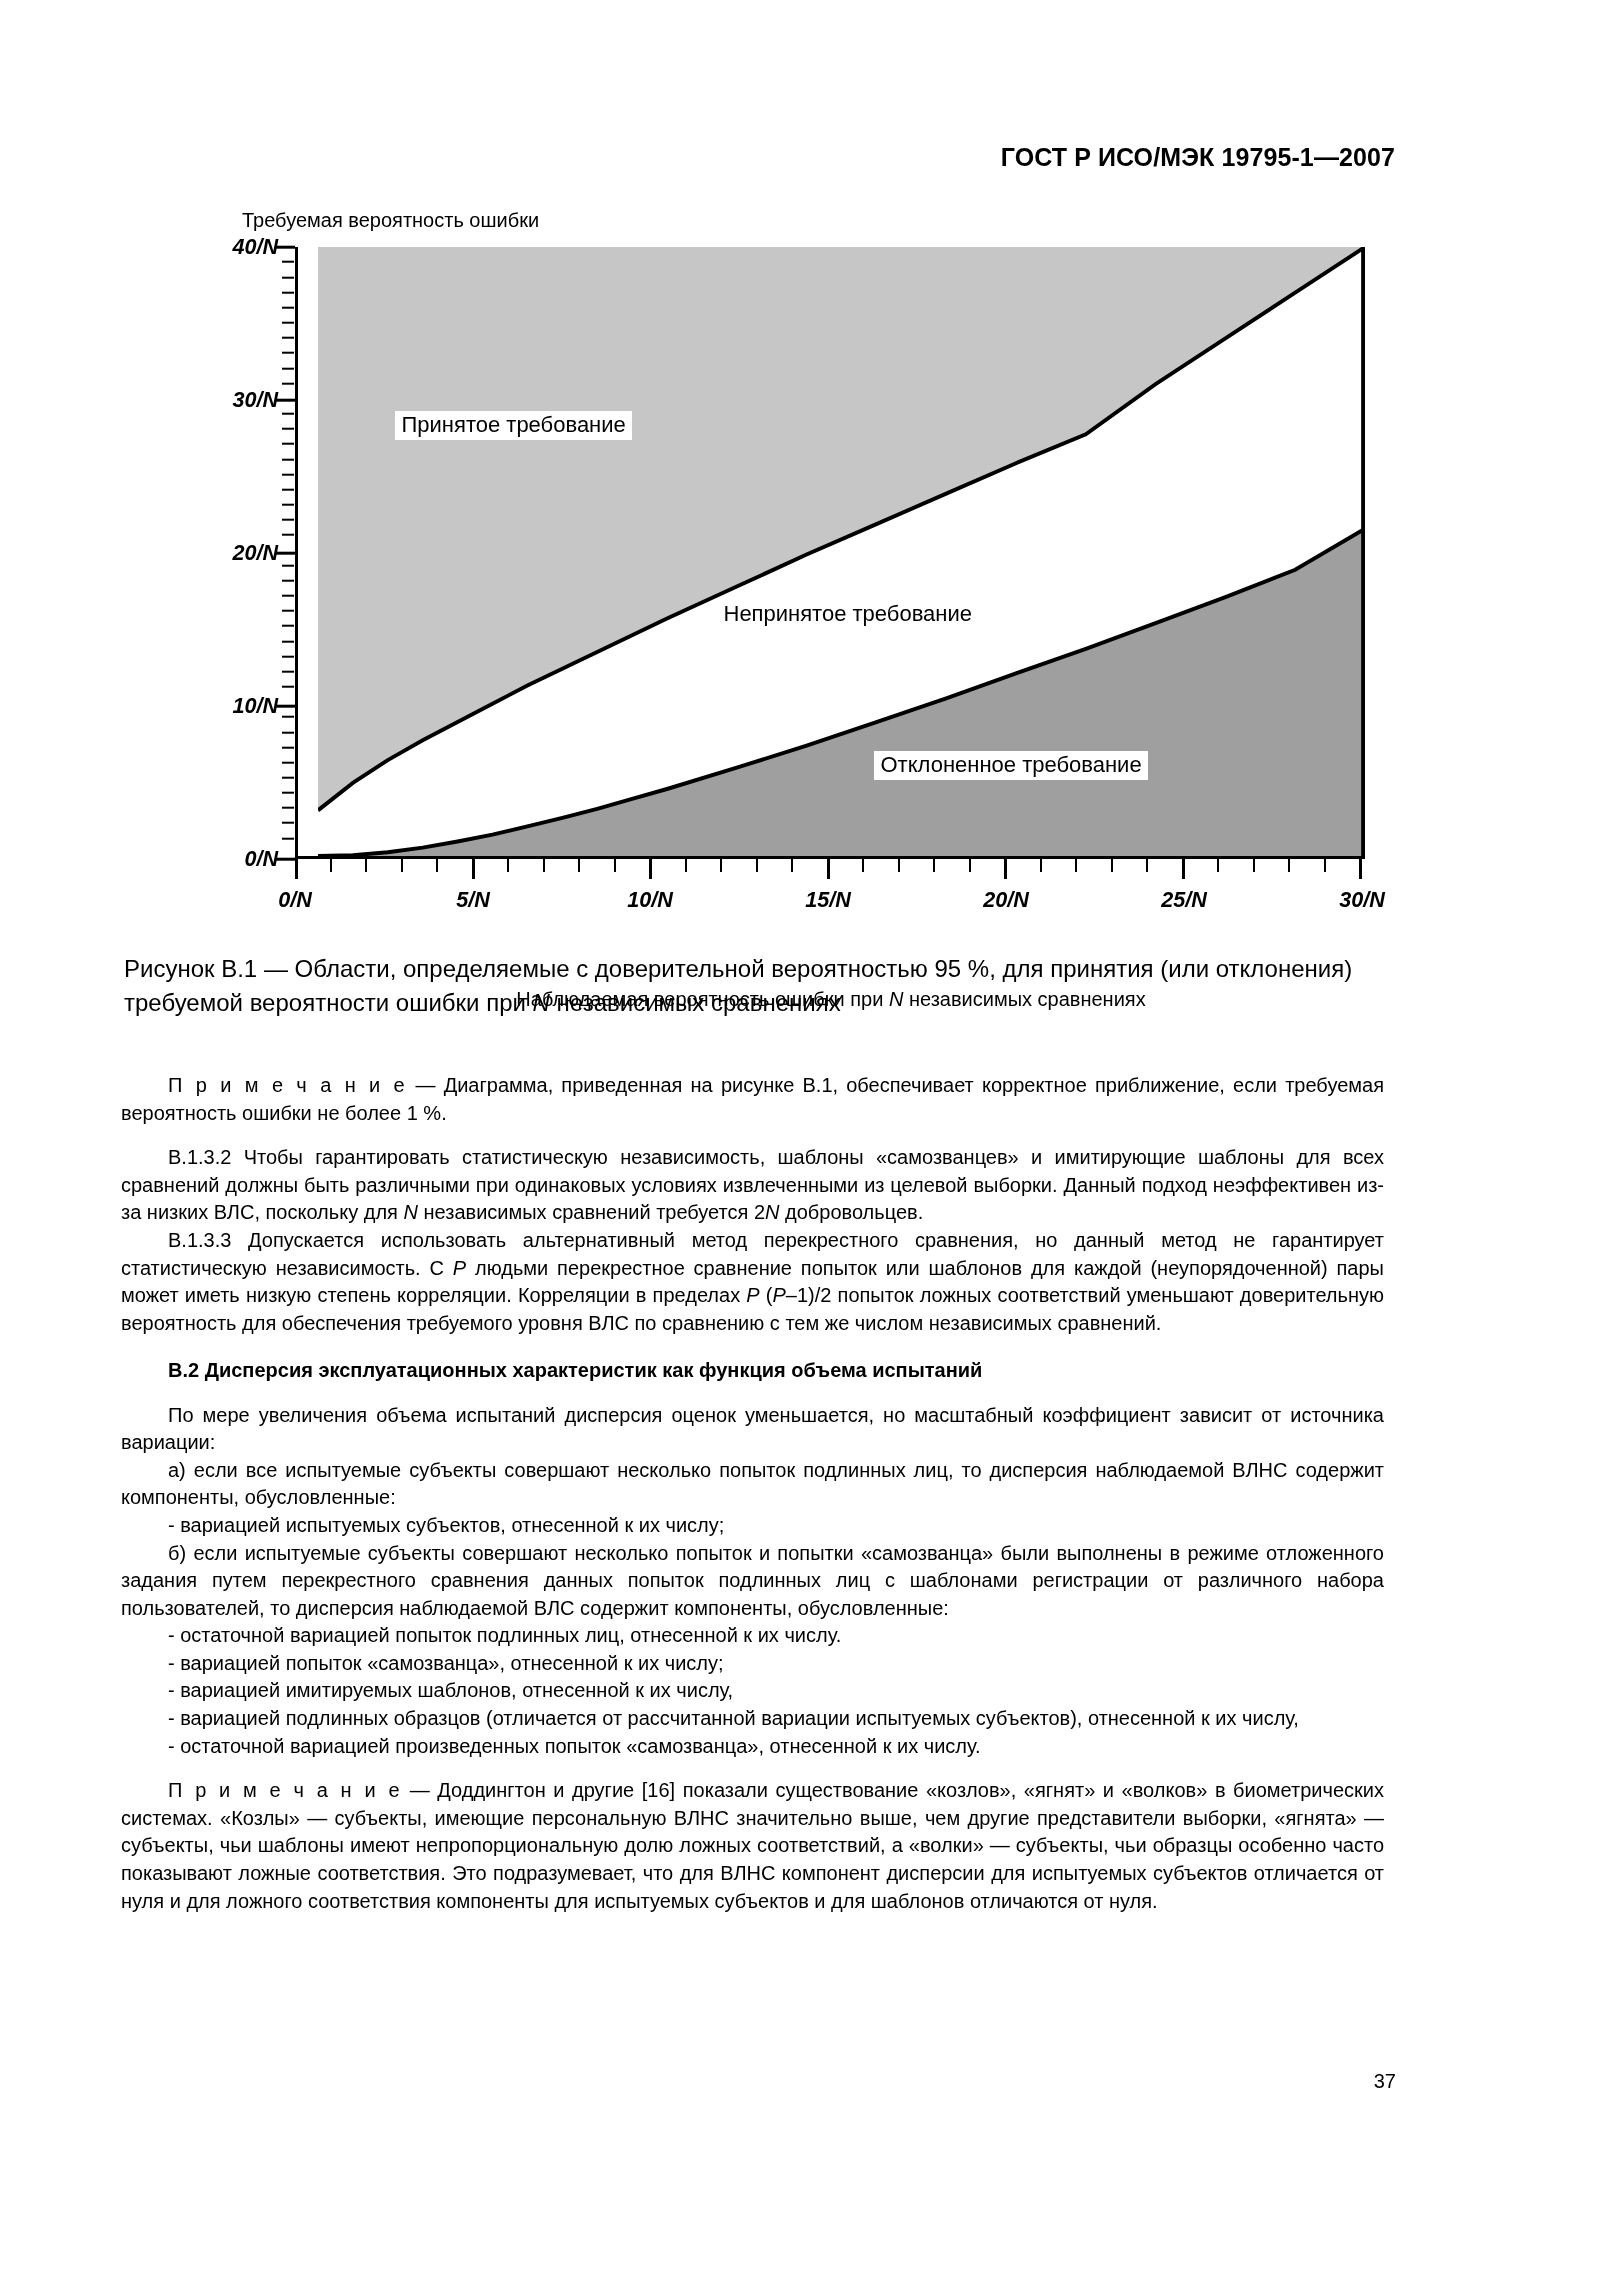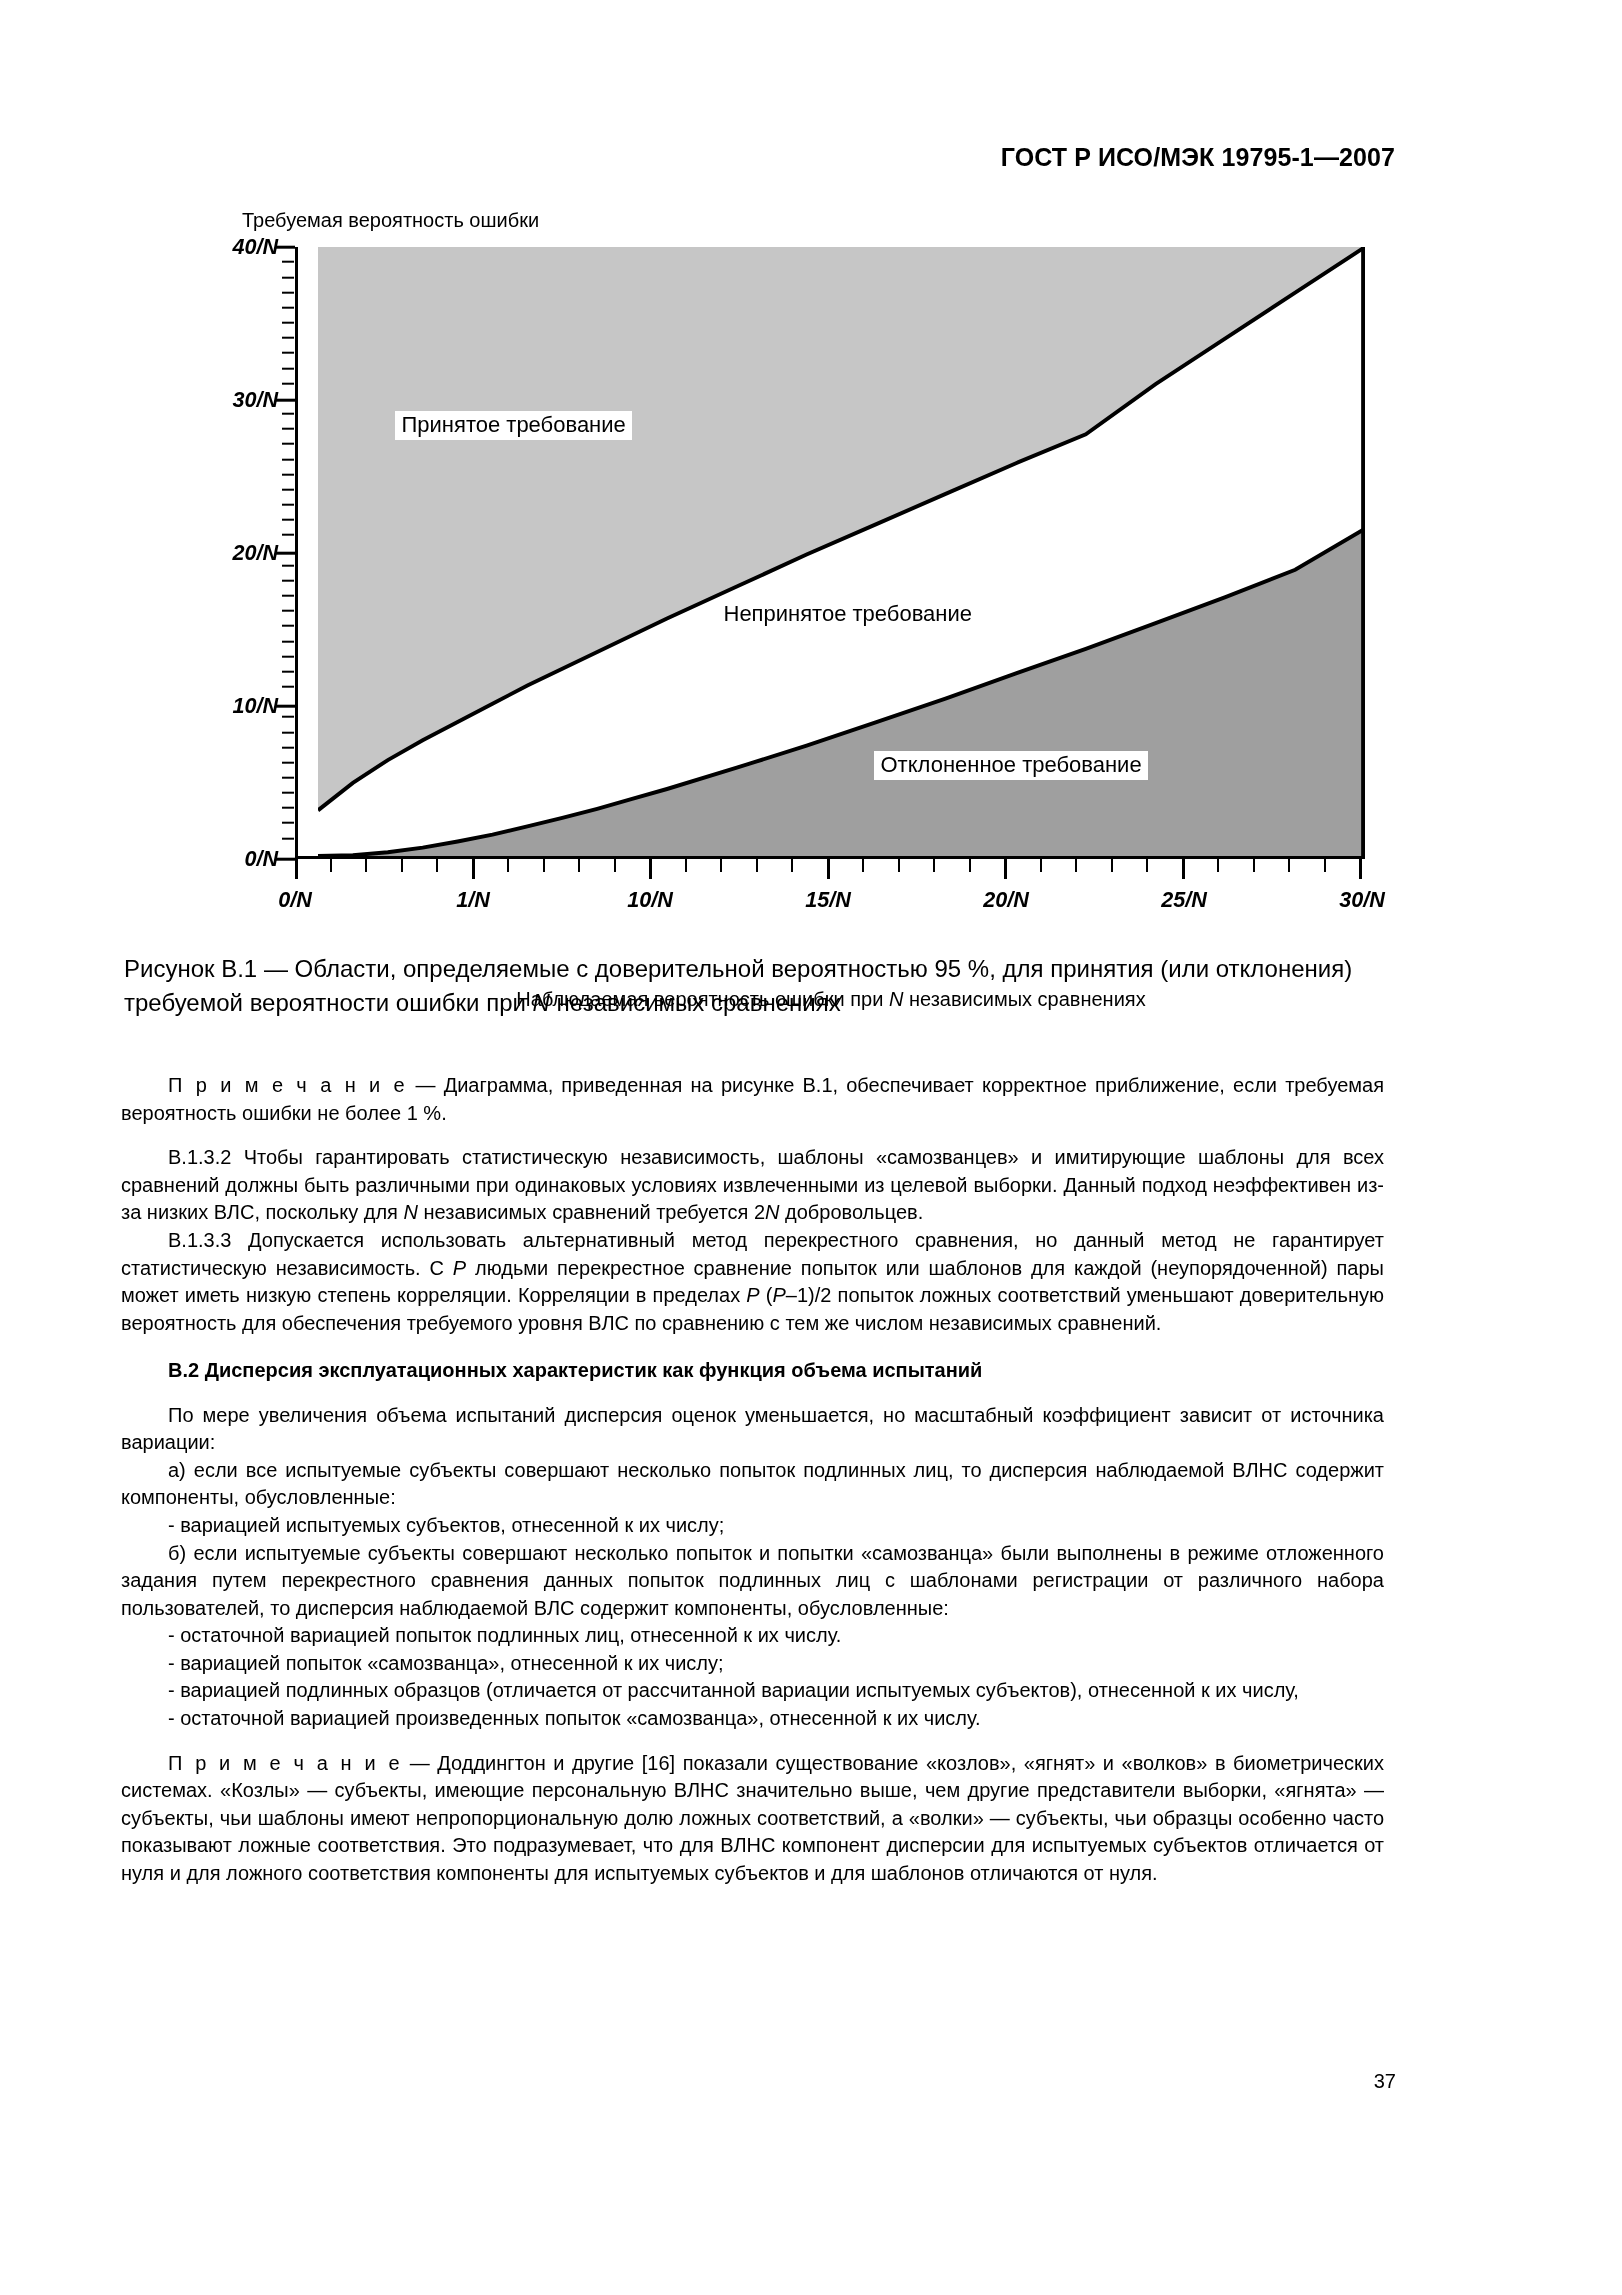--- a/index.html
+++ b/index.html
@@ -277,21 +277,21 @@
 
           <line x1="1627" y1="0" x2="1627" y2="930" stroke="#000" stroke-width="6"></line>
         </svg>
 
         <div class="region-label boxed" style="left:97px; top:164px;">Принятое требование</div>
         <div class="region-label plain" style="left:419px; top:353px;">Непринятое требование</div>
         <div class="region-label boxed" style="left:576px; top:504px;">Отклоненное требование</div>
       </div>
 
       <div class="xtick-label" style="left:79px;">0/N</div>
-      <div class="xtick-label" style="left:257px;">1/N</div>
+      <div class="xtick-label" style="left:257px;">5/N</div>
       <div class="xtick-label" style="left:434px;">10/N</div>
       <div class="xtick-label" style="left:612px;">15/N</div>
       <div class="xtick-label" style="left:790px;">20/N</div>
       <div class="xtick-label" style="left:968px;">25/N</div>
       <div class="xtick-label" style="left:1146px;">30/N</div>
 
       <div class="figure-xlabel">
         <span>Наблюдаемая вероятность ошибки при </span><span class="it">N</span><span> независимых сравнениях</span>
       </div>
 
@@ -326,20 +326,21 @@
     <p class="p-indent">а) если все испытуемые субъекты совершают несколько попыток подлинных лиц, то дисперсия наблюдаемой ВЛНС содержит компоненты, обусловленные:</p>
 
     <p class="p-indent">- вариацией испытуемых субъектов, отнесенной к их числу;</p>
 
     <p class="p-indent">б) если испытуемые субъекты совершают несколько попыток и попытки «самозванца» были выполнены в режиме отложенного задания путем перекрестного сравнения данных попыток подлинных лиц с шаблонами регистрации от различного набора пользователей, то дисперсия наблюдаемой ВЛС содержит компоненты, обусловленные:</p>
 
     <p class="p-indent">- остаточной вариацией попыток подлинных лиц, отнесенной к их числу.</p>
 
     <p class="p-indent">- вариацией попыток «самозванца», отнесенной к их числу;</p>
 
+    <p class="p-indent">- вариацией имитируемых шаблонов, отнесенной к их числу,</p>
 
     <p class="p-indent">- вариацией подлинных образцов (отличается от рассчитанной вариации испытуемых субъектов), отнесенной к их числу,</p>
 
     <p class="p-indent">- остаточной вариацией произведенных попыток «самозванца», отнесенной к их числу.</p>
 
     <p class="p-note gap-before">
       <span class="spaced">П р и м е ч а н и е</span><span> — Доддингтон и другие [16] показали существование «козлов», «ягнят» и «волков» в биометрических системах. «Козлы» — субъекты, имеющие персональную ВЛНС значительно выше, чем другие представители выборки, «ягнята» — субъекты, чьи шаблоны имеют непропорциональную долю ложных соответствий, а «волки» — субъекты, чьи образцы особенно часто показывают ложные соответствия. Это подразумевает, что для ВЛНС компонент дисперсии для испытуемых субъектов отличается от нуля и для ложного соответствия компоненты для испытуемых субъектов и для шаблонов отличаются от нуля.</span>
     </p>
 
   </div>

